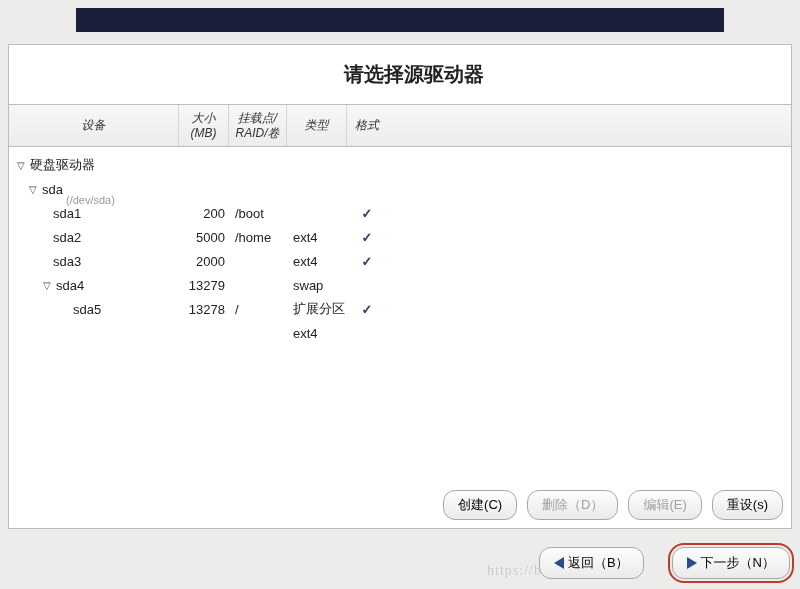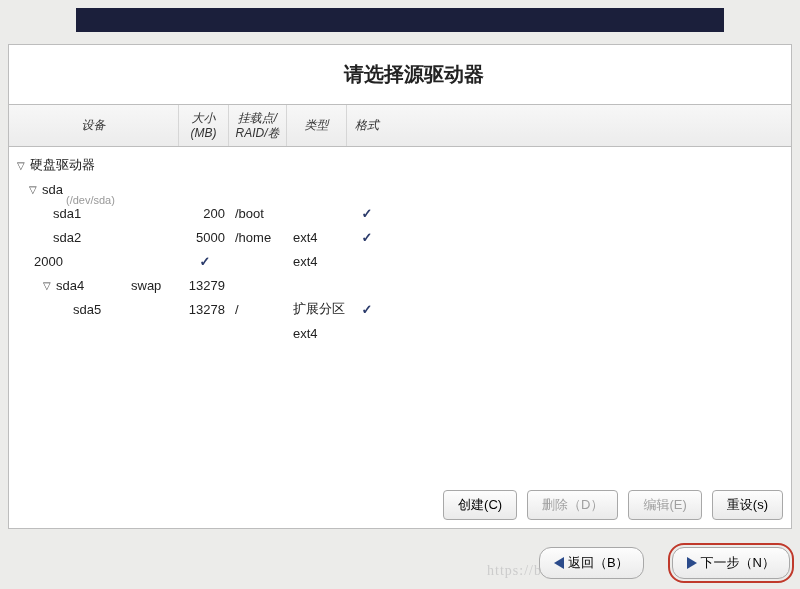--- a/index.html
+++ b/index.html
@@ -71,21 +71,21 @@
   .indent-2 { padding-left: 36px; }
   .indent-3 { padding-left: 56px; }
   .btn-row {
     position: absolute;
     bottom: 8px; right: 8px;
     display: flex; gap: 10px;
   }
   .btn {
     background: linear-gradient(#fdfdfd,#eaeaea);
     border: 1px solid #a8a8a8;
-    border-radius: 4px;
+    border-radius: 12px;
     padding: 5px 14px;
     font-size: 13px;
     cursor: pointer;
   }
   .btn[disabled] {
     color: #a0a0a0;
     cursor: default;
   }
   .nav-row {
     position: absolute;
@@ -160,20 +160,23 @@
     <div class="row">
       <div class="c-dev indent-2">
           <span>sda2</span>
         </div>
       <div class="c-size">5000</div>
       <div class="c-mount">/home</div>
       <div class="c-type">ext4</div>
       <div class="c-fmt">✓</div>
     </div>
     <div class="row">
+      <div class="c-dev indent-2">
+          <span>sda3</span>
+        </div>
       <div class="c-size">2000</div>
       <div class="c-mount"></div>
       <div class="c-type">swap</div>
       <div class="c-fmt">✓</div>
     </div>
     <div class="row">
       <div class="c-dev indent-1" style="padding-left:26px;">
           <span class="expander">▽</span>
           <span>sda4</span>
         </div>

